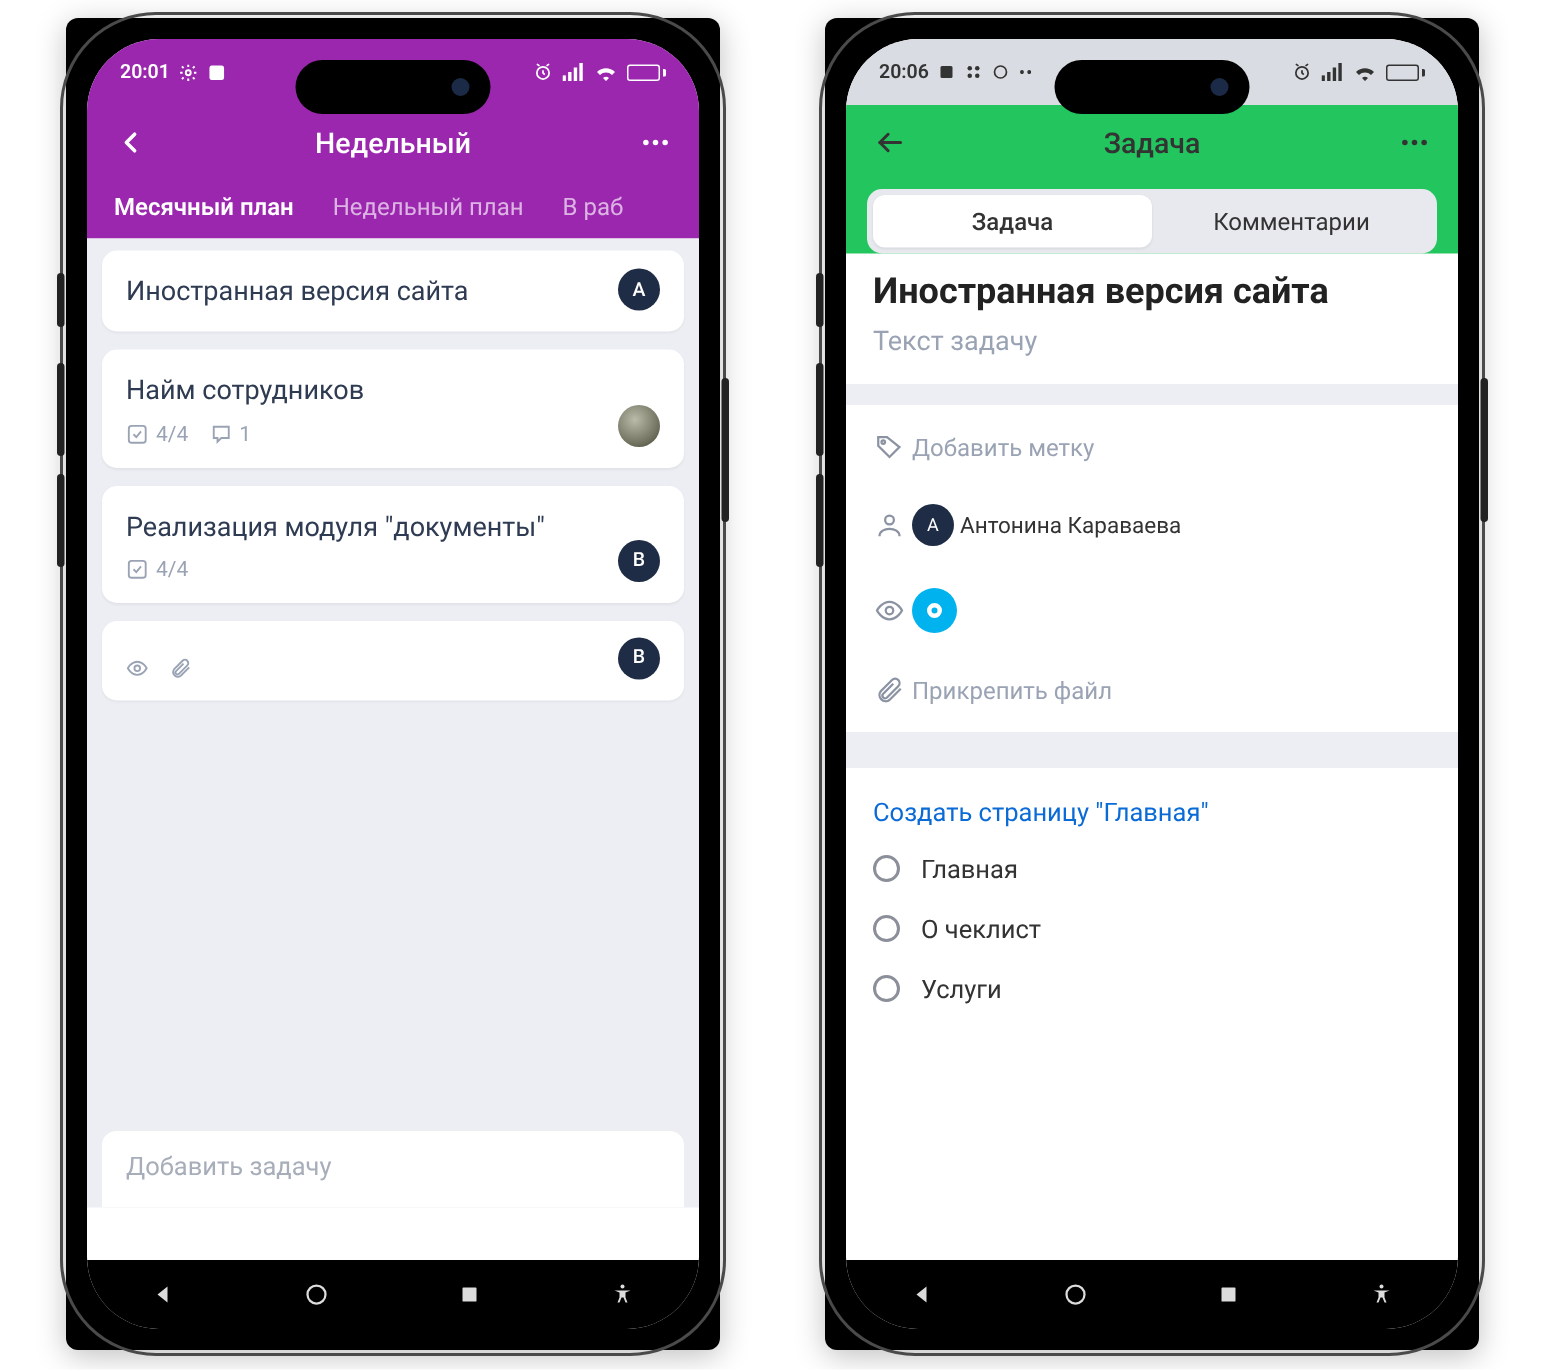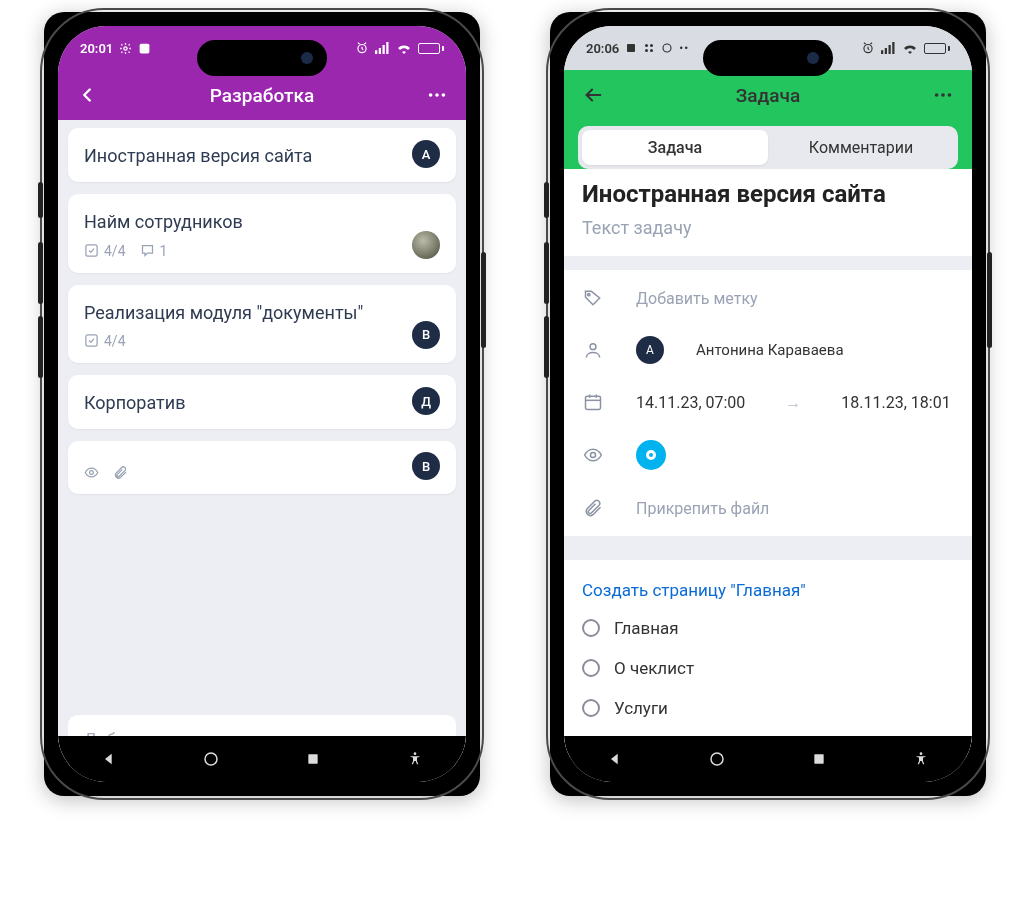--- a/index.html
+++ b/index.html
@@ -1,18 +1,18 @@
 <!DOCTYPE html>
 <html><head>
 <meta charset="utf-8">
 <style>
   * { box-sizing: border-box; margin: 0; padding: 0; font-family: -apple-system, BlinkMacSystemFont, "Segoe UI", Roboto, Helvetica, Arial, sans-serif; }
   body { background:#ffffff; width:1030px; height:913px; position:relative; }
   .phones { display:flex; gap:70px; padding:12px 44px; }
-  .phone-frame { width:438px; height:784px; background:#000; border-radius:20px; padding:14px; position:relative; box-shadow:0 4px 20px rgba(0,0,0,.25); }
+  .phone-frame { width:438px; height:888px; background:#000; border-radius:8px; padding:14px; position:relative; box-shadow:0 4px 20px rgba(0,0,0,.25); }
   .phone-frame::before{content:"";position:absolute;inset:-4px;border-radius:64px;border:2px solid #4a4a4a;pointer-events:none;}
   .side-btn{position:absolute;background:#222;border-radius:3px;}
   .sb-l1{left:-6px;top:170px;width:5px;height:36px}.sb-l2{left:-6px;top:230px;width:5px;height:62px}.sb-l3{left:-6px;top:304px;width:5px;height:62px}.sb-r{right:-6px;top:240px;width:5px;height:96px}
   .screen { width:100%; height:100%; background:#fff; border-radius:48px; overflow:hidden; position:relative; }
   .notch{position:absolute;top:14px;left:50%;transform:translateX(-50%);width:130px;height:36px;background:#000;border-radius:22px;z-index:50;display:flex;align-items:center;justify-content:flex-end;padding-right:14px;}
   .notch .cam{width:12px;height:12px;border-radius:50%;background:#1b2b47;}
   
   .status{height:44px;display:flex;align-items:center;justify-content:space-between;padding:0 22px;font-size:13px;font-weight:600;position:relative;z-index:40;}
   .status .left,.status .right{display:flex;align-items:center;gap:6px;}
   
@@ -39,29 +39,29 @@
   .hdr-white{background:#22c55e;}
   .appbar2{height:50px;display:flex;align-items:center;justify-content:space-between;padding:0 18px;color:#333;}
   .seg{margin:6px 14px 0;background:#e7e9ee;border-radius:10px;padding:4px;display:flex;}
   .seg .s{flex:1;text-align:center;padding:8px 0;font-size:16px;color:#333;border-radius:8px;}
   .seg .s.active{background:#fff;font-weight:500;box-shadow:0 1px 2px rgba(0,0,0,.08);}
   .task-head{padding:10px 18px 18px;background:#fff;}
   .task-head .t1{font-size:24px;font-weight:700;color:#222;line-height:1.25;}
   .task-head .t2{font-size:18px;color:#9aa3b4;margin-top:8px;}
   .grey-gap{height:14px;background:#eceef3;}
   .sect{background:#fff;padding:4px 0;}
-  .row{display:flex;align-items:center;gap:32px;padding:14px 18px;color:#333;font-size:16px;}
+  .row{display:flex;align-items:center;gap:4px;padding:14px 18px;color:#333;font-size:16px;}
   .row .ic{width:22px;display:flex;justify-content:center;color:#8b93a3;}
   .row.muted{color:#9aa3b4;}
   .row .av-sm{width:28px;height:28px;border-radius:50%;background:#1e2c46;color:#fff;display:flex;align-items:center;justify-content:center;font-size:12px;}
   .date-arrow{color:#b9bfca;margin:0 8px;}
   .eye-badge{width:30px;height:30px;border-radius:50%;background:#00b2ee;display:flex;align-items:center;justify-content:center;}
   .eye-badge .inner{width:10px;height:10px;border:3px solid #fff;border-radius:50%;}
   .check-head{padding:16px 18px 8px;color:#0a6bd6;font-size:17px;}
-  .check-item{display:flex;align-items:center;gap:14px;padding:10px 18px;font-size:17px;color:#333;}
+  .check-item{display:flex;gap:14px;padding:10px 18px;font-size:17px;color:#333;}
   .radio{width:18px;height:18px;border:2px solid #8b8f99;border-radius:50%;}
   svg{display:block}
   .icon-row{display:flex;align-items:center;gap:5px}
   .battery{display:flex;align-items:center;gap:2px}
   .battery .bbody{width:22px;height:11px;border:1px solid currentColor;border-radius:2px;position:relative;padding:1px;}
   .battery .bfill{height:100%;background:currentColor;width:30%;}
   .battery .bcap{width:2px;height:5px;background:currentColor;border-radius:0 1px 1px 0;}
 </style>
 </head>
 <body>
@@ -120,30 +120,35 @@
           </span>
         </div>
       </div>
 
       <div class="appbar">
         <span>
           <svg width="22" height="22" viewBox="0 0 24 24" fill="none" stroke="currentColor" stroke-width="2.6" stroke-linecap="round" stroke-linejoin="round">
                 <polyline points="15 18 9 12 15 6"></polyline>
               </svg>
         </span>
-        <span class="title">Разработка</span>
+        <span class="title">Недельный</span>
         <span>
           <svg width="22" height="22" viewBox="0 0 24 24" fill="currentColor">
                 <circle cx="5" cy="12" r="2"></circle>
                 <circle cx="12" cy="12" r="2"></circle>
                 <circle cx="19" cy="12" r="2"></circle>
               </svg>
         </span>
       </div>
 
+      <div class="tabs" id="left-tabs">
+            <span class="tab active">Месячный план</span>
+            <span class="tab">Недельный план</span>
+            <span class="tab">В раб</span>
+          </div>
     </div>
 
     <div class="list-area" id="left-cards">
       <div class="card">
             <div class="ct">Иностранная версия сайта</div>
             <div class="avatar av-dark" style="bottom:14px">А</div>
           </div>
           <div class="card">
             <div class="ct">Найм сотрудников</div>
             <div class="meta">
@@ -168,24 +173,20 @@
             <div class="meta">
               <span class="mi">
                 <svg width="15" height="15" viewBox="0 0 24 24" fill="none" stroke="currentColor" stroke-width="2">
                   <rect x="3" y="3" width="18" height="18" rx="3"></rect>
                   <polyline points="8 12 11 15 16 9"></polyline>
                 </svg>
                 <span>4/4</span>
               </span>
             </div>
             <div class="avatar av-dark" style="bottom:14px">В</div>
-          </div>
-          <div class="card">
-            <div class="ct">Корпоратив</div>
-            <div class="avatar av-dark" style="bottom:14px">Д</div>
           </div>
           <div class="card">
             <div class="meta">
               <span class="mi">
                 <svg width="15" height="15" viewBox="0 0 24 24" fill="none" stroke="currentColor" stroke-width="2">
                   <path d="M2 12s3.5-7 10-7 10 7 10 7-3.5 7-10 7S2 12 2 12z"></path>
                   <circle cx="12" cy="12" r="3"></circle>
                 </svg>
               </span>
               <span class="mi">
@@ -332,33 +333,20 @@
                 <circle cx="12" cy="8" r="3.5"></circle>
                 <path d="M4 21c0-4 4-6 8-6s8 2 8 6"></path>
               </svg>
             </span>
         <span class="av-sm">А</span>
         <span style="font-size:15px">Антонина Караваева</span>
       </div>
       <div class="row">
         <span class="ic">
               <svg width="20" height="20" viewBox="0 0 24 24" fill="none" stroke="currentColor" stroke-width="1.8">
-                <rect x="3" y="5" width="18" height="16" rx="2"></rect>
-                <line x1="3" y1="10" x2="21" y2="10"></line>
-                <line x1="8" y1="3" x2="8" y2="7"></line>
-                <line x1="16" y1="3" x2="16" y2="7"></line>
-              </svg>
-            </span>
-        <span>14.11.23, 07:00</span>
-        <span class="date-arrow">→</span>
-        <span>18.11.23, 18:01</span>
-      </div>
-      <div class="row">
-        <span class="ic">
-              <svg width="20" height="20" viewBox="0 0 24 24" fill="none" stroke="currentColor" stroke-width="1.8">
                 <path d="M2 12s3.5-7 10-7 10 7 10 7-3.5 7-10 7S2 12 2 12z"></path>
                 <circle cx="12" cy="12" r="3"></circle>
               </svg>
             </span>
         <span class="eye-badge">
               <span class="inner"></span>
             </span>
       </div>
       <div class="row muted">
         <span class="ic">

